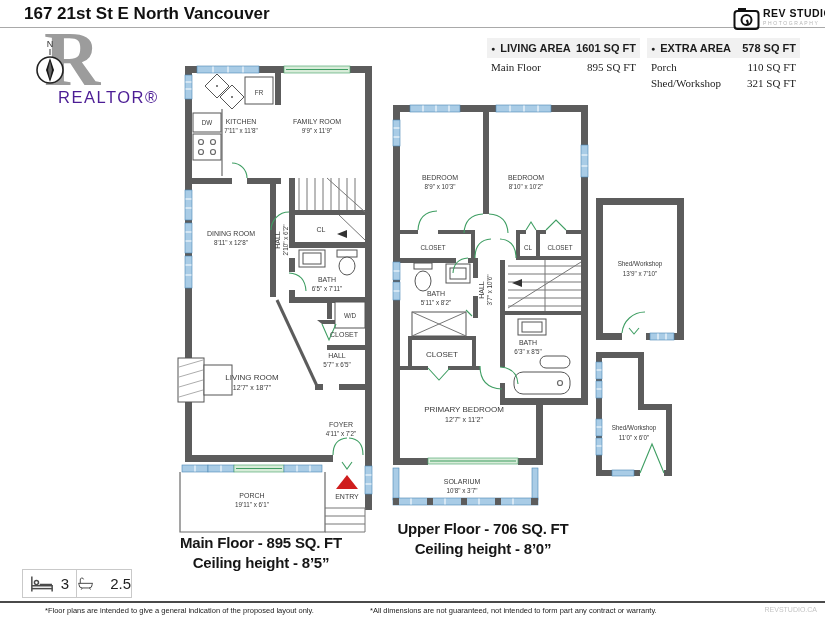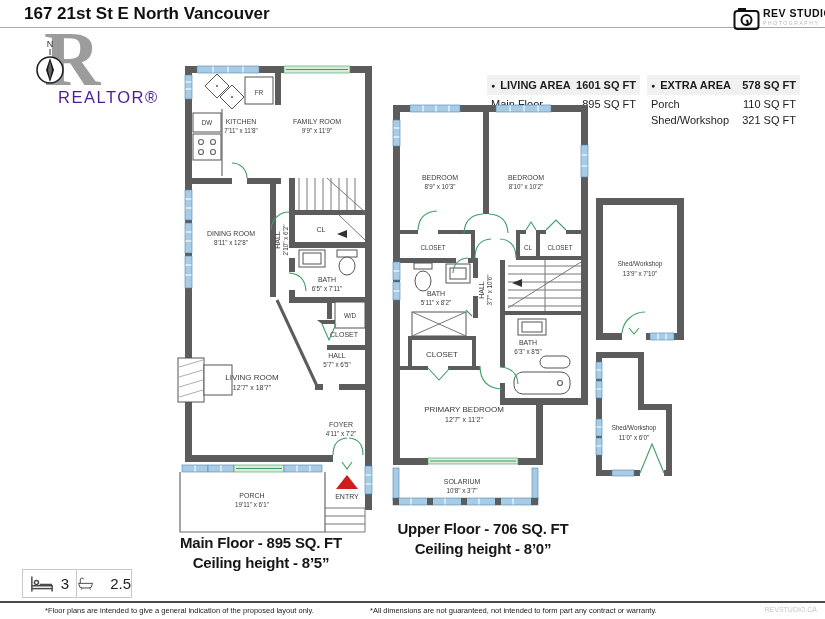--- a/index.html
+++ b/index.html
@@ -17,24 +17,24 @@
   .rev-tag  { font-size:5px; color:#b5b5b5; letter-spacing:1.6px; margin-top:1px; }
 
   
   .realtor { left:12px; top:30px; width:110px; height:80px; }
   .realtor-r { position:absolute; left:32px; top:-16px; font:bold 78px "Liberation Serif",serif; color:#9c9c9c; }
   .realtor-compass { position:absolute; left:14px; top:4px; }
   .realtor-label { position:absolute; left:-2px; top:58px; font-size:16.5px; color:#4c1d95; letter-spacing:1.5px;margin-left:48px; }
 
   
   .atable { top:38px; width:153px; font-size:11px; color:#1c1c1c; }
-  .ahead { display:flex; align-items:center; gap:5px; background:#f1f1f1; font-weight:bold; height:20px; padding:8px 4px;margin-top:37px; }
+  .ahead { display:flex; align-items:center; gap:5px; background:#f1f1f1; font-weight:bold; height:20px; padding:8px 4px; }
   .ahead .aval { font-weight:bold; }
   .bullet { font-size:7px; line-height:1; }
-  .arow { display:flex; align-items:center; height:15px; padding:0 4px; margin-top:1px; }
+  .arow { display:flex; align-items:center; height:15px; padding:0 4px; margin-top:1px;font-family:Liberation Serif, serif; }
   .aval { margin-left:auto; }
 
   
   text { font-family:"Liberation Sans",sans-serif; }
   .lbl  { font-size:7px;   fill:#3a3a3a; text-anchor:middle; }
   .lbl2 { font-size:8px;   fill:#3a3a3a; text-anchor:middle; }
   .lblS { font-size:6.3px; fill:#3a3a3a; text-anchor:middle; }
   .w    { fill:#5c5c5c; }
   .fix  { fill:#fff; stroke:#555; stroke-width:1; }
   .thin { fill:none; stroke:#6a6a6a; stroke-width:1.2; }

